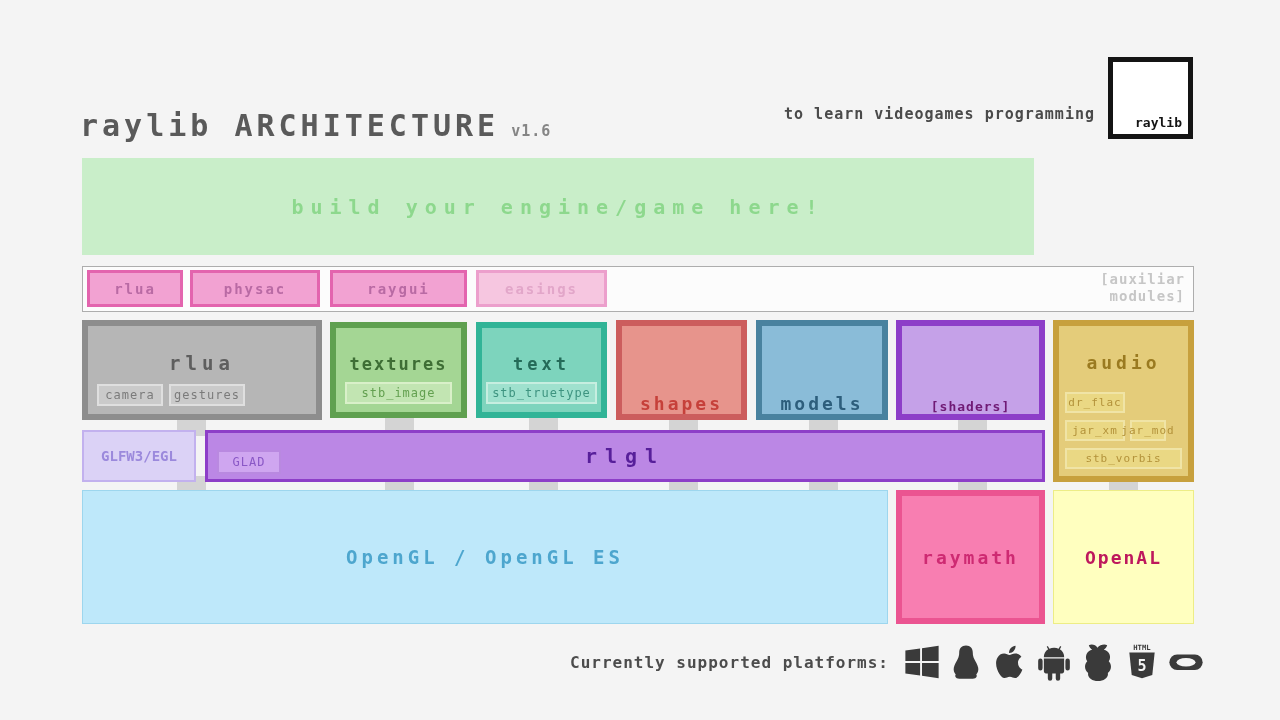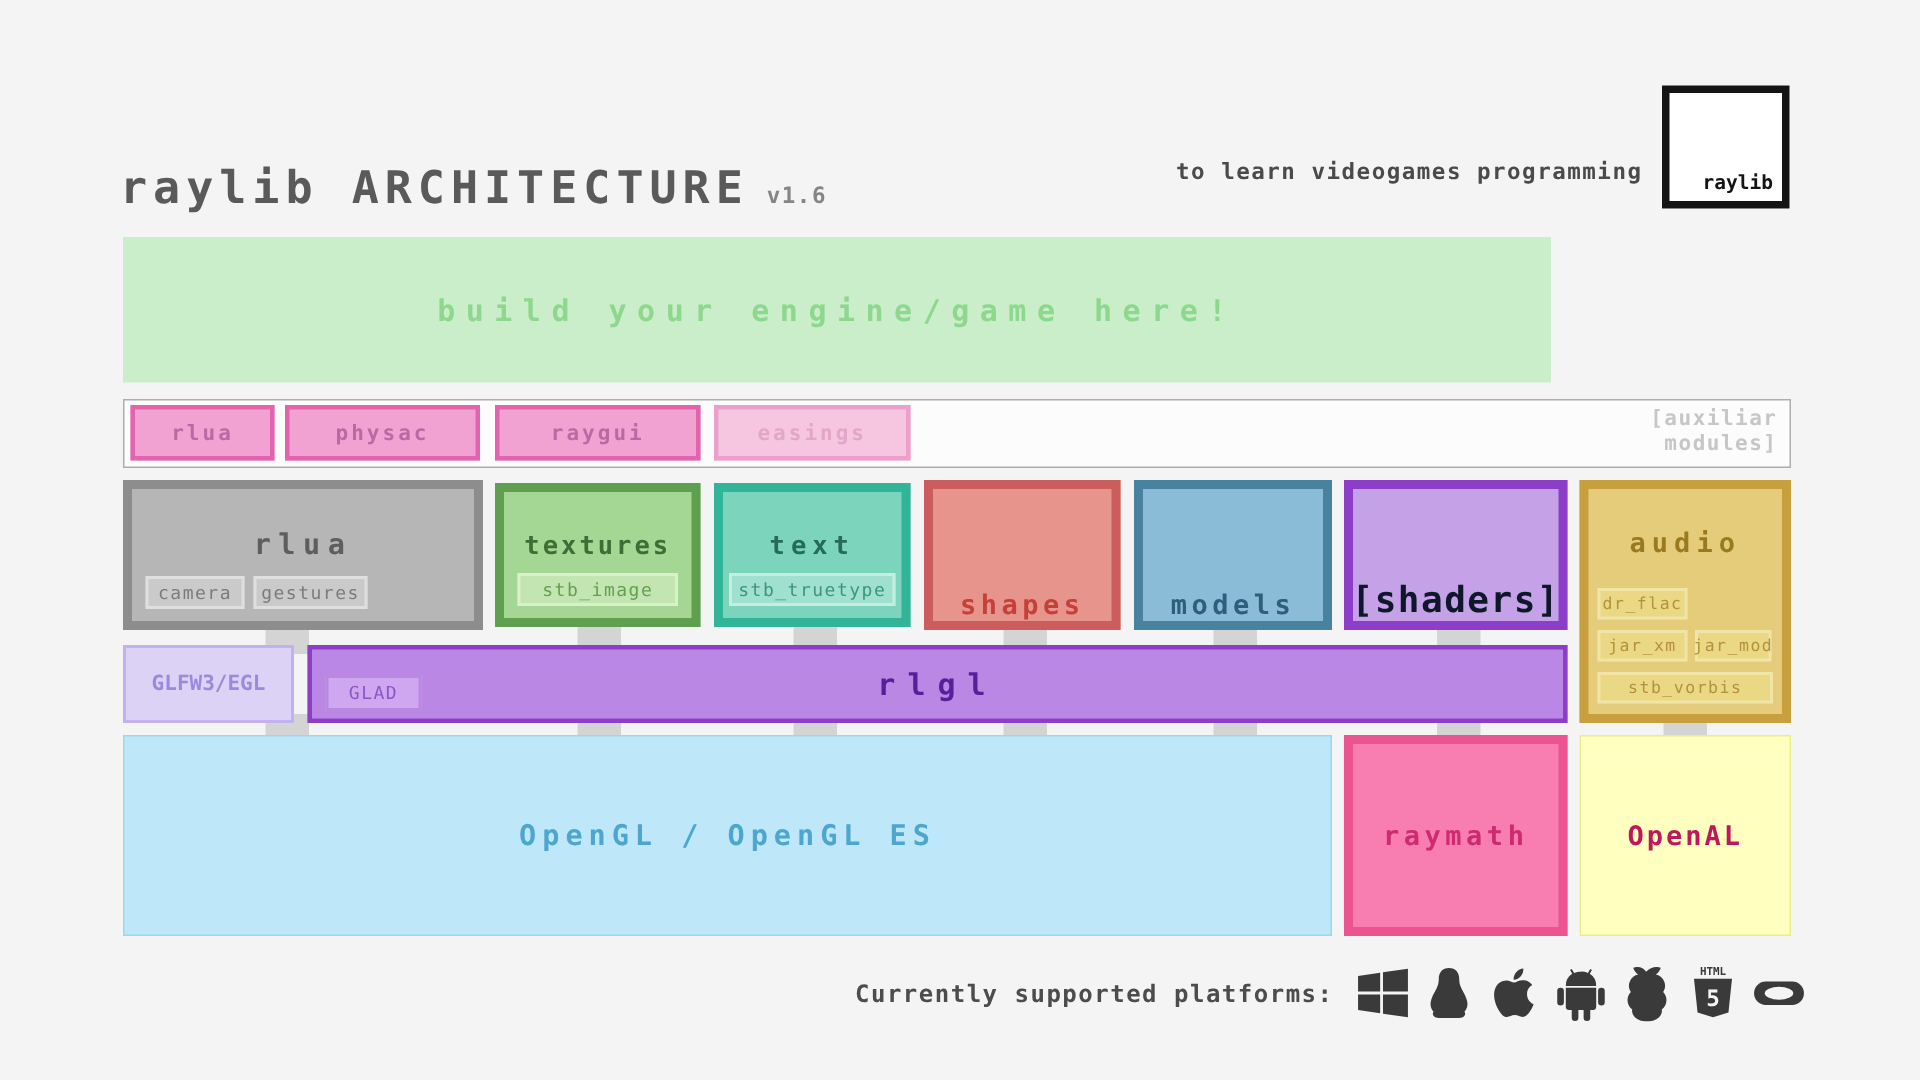--- a/index.html
+++ b/index.html
@@ -55,28 +55,28 @@
   .mod-text .m-label{font-size:17px;letter-spacing:4px;color:#246b59}
   .kid-stbtruetype{left:4px;bottom:8px;width:111px;height:22px;background:#9fe1ce;border:2px solid #c6eee0;color:#3e9480}
 
   .mod-shapes{left:616px;top:320px;width:131px;height:100px;border-color:#cc5d5d;background:#e7948c}
   .mod-shapes .m-label{font-size:18px;letter-spacing:3px;color:#c6403a}
 
   .mod-models{left:756px;top:320px;width:132px;height:100px;border-color:#49829f;background:#8abcd8}
   .mod-models .m-label{font-size:18px;letter-spacing:3px;color:#2d5e7c}
 
   .mod-shaders{left:896px;top:320px;width:149px;height:100px;border-color:#8d3ec8;background:#c5a1e8}
-  .mod-shaders .m-label{font-size:24px;letter-spacing:1px;color:#0f172a}
+  .mod-shaders .m-label{font-size:13px;letter-spacing:1px;color:#701a75}
 
   .mod-audio{left:1053px;top:320px;width:141px;height:162px;border-color:#c7a03d;background:#e4cc7a;align-items:flex-start;padding-top:26px}
   .mod-audio .m-label{font-size:18px;letter-spacing:4px;color:#9a7a20}
   .kid-gold{background:#ead884;border:2px solid #f0e4a6;color:#b3923a;height:21px;font-size:11px}
   .kid-drflac{left:6px;top:66px;width:60px}
   .kid-jarxm{left:6px;top:94px;width:60px}
-  .kid-jarmod{left:71px;top:94px;width:51px}
+  .kid-jarmod{left:71px;top:94px;width:36px}
   .kid-stbvorbis{left:6px;top:122px;width:117px}
 
   
   .glfw{position:absolute;left:82px;top:430px;width:114px;height:52px;background:#dbd2f6;border:2px solid #c2b1ee;
         display:flex;align-items:center;justify-content:center;font-size:14px;font-weight:bold;color:#9b89dc}
   .rlgl{position:absolute;left:205px;top:430px;width:840px;height:52px;background:#bb87e5;border:3px solid #8d3ec8;
         display:flex;align-items:center;justify-content:center}
   .rlgl .m-label{font-size:20px;letter-spacing:8px;color:#571f9a}
   .kid-glad{left:9px;bottom:5px;width:64px;height:24px;background:#cfa6f0;border:2px solid #b989e0;color:#8a58c6;font-size:12px}
 

